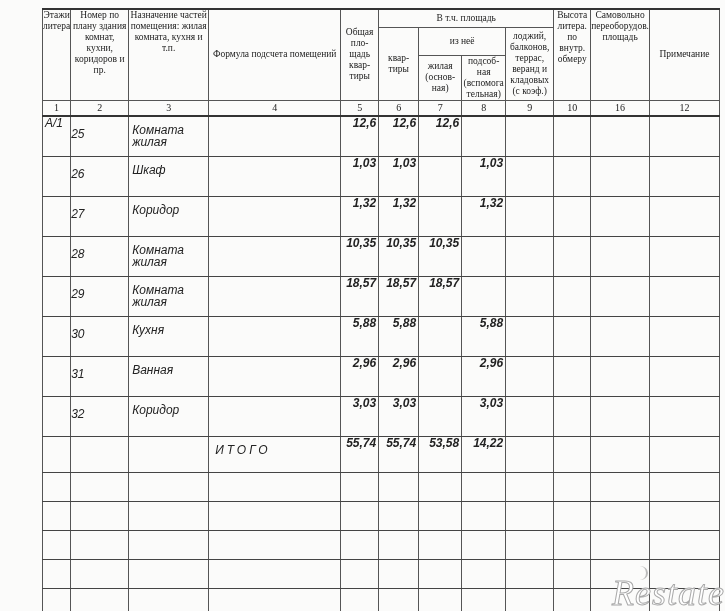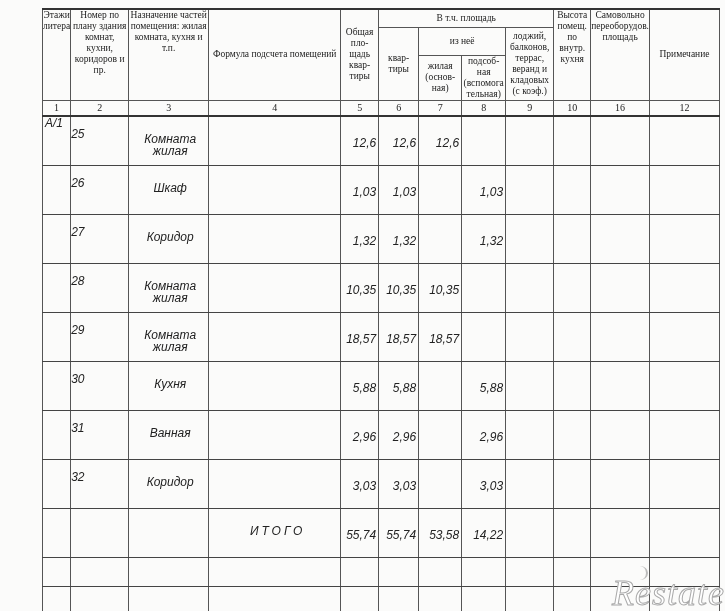--- a/index.html
+++ b/index.html
@@ -4,23 +4,23 @@
 <style>
   html, body { margin:0; padding:0; background:#fbfbfa; }
   body { width:725px; height:611px; position:relative; overflow:hidden; font-family:"Liberation Serif", serif; color:#222; }
   table.grid { position:absolute; left:42px; top:8px; border-collapse:collapse; table-layout:fixed; }
   table.grid td, table.grid th { border:1px solid #555; padding:0; vertical-align:top; }
   table.grid { border-top:2px solid #333; }
   th { font-weight:normal; font-size:9.5px; line-height:11px; text-align:center; vertical-align:middle !important; }
   th.vtop { vertical-align:top !important; padding-top:2px;margin-top:20px; }
   tr.nums td { font-size:10px; text-align:center; height:14px; line-height:14px; border-bottom:2px solid #333; }
   tr.row td { height:28px; border-bottom:1.5px solid #444; font-family:"Liberation Sans", sans-serif; font-style:italic; font-size:12px; line-height:12px; }
-  tr.row td.num { text-align:right; padding-right:2px; padding-top:20px; }
+  tr.row td.num { text-align:right; padding-right:2px; padding-top:0;font-weight:bold; }
   tr.row td.ctr { padding-top:11px; }
-  tr.row td.txt { padding-left:3px; padding-top:16px;text-align:center; }
+  tr.row td.txt { padding-left:3px; padding-top:7px; }
   tr.row td.lit { padding-left:2px; }
   tr.total td.txt { letter-spacing:3px; padding-left:6px;margin-top:12px; }
   .watermark { position:absolute; left:612px; top:572px; font-family:"Liberation Serif", serif; font-style:italic; font-size:36px; color:#fff; -webkit-text-stroke:1px #aaa; letter-spacing:1px; }
   .wm-wave { position:absolute; left:632px; top:566px; width:14px; height:14px; border-right:2px solid #bbb; border-radius:50%; }
 </style>
 </head>
 <body>
 
 <table class="grid">
   <colgroup>
@@ -38,21 +38,21 @@
       <col style="width:70px">
   </colgroup>
   <thead>
     <tr style="height:18px">
       <th rowspan="3" class="vtop">Этажи литера</th>
       <th rowspan="3" class="vtop">Номер по плану здания комнат, кухни, коридоров и пр.</th>
       <th rowspan="3" class="vtop">Назначение частей помещения: жилая комната, кухня и т.п.</th>
       <th rowspan="3">Формула подсчета помещений</th>
       <th rowspan="3">Общая пло-щадь квар-тиры</th>
       <th colspan="4">В т.ч. площадь</th>
-      <th rowspan="3" class="vtop">Высота помещ. по внутр. кухня</th>
+      <th rowspan="3" class="vtop">Высота литера. по внутр. обмеру</th>
       <th rowspan="3" class="vtop">Самовольно переоборудов. площадь</th>
       <th rowspan="3">Примечание</th>
     </tr>
     <tr style="height:28px">
       <th rowspan="2">квар-тиры</th>
       <th colspan="2">из неё</th>
       <th rowspan="2">лоджий, балконов, террас, веранд и кладовых (с коэф.)</th>
     </tr>
     <tr style="height:42px">
       <th>жилая (основ-ная)</th>

